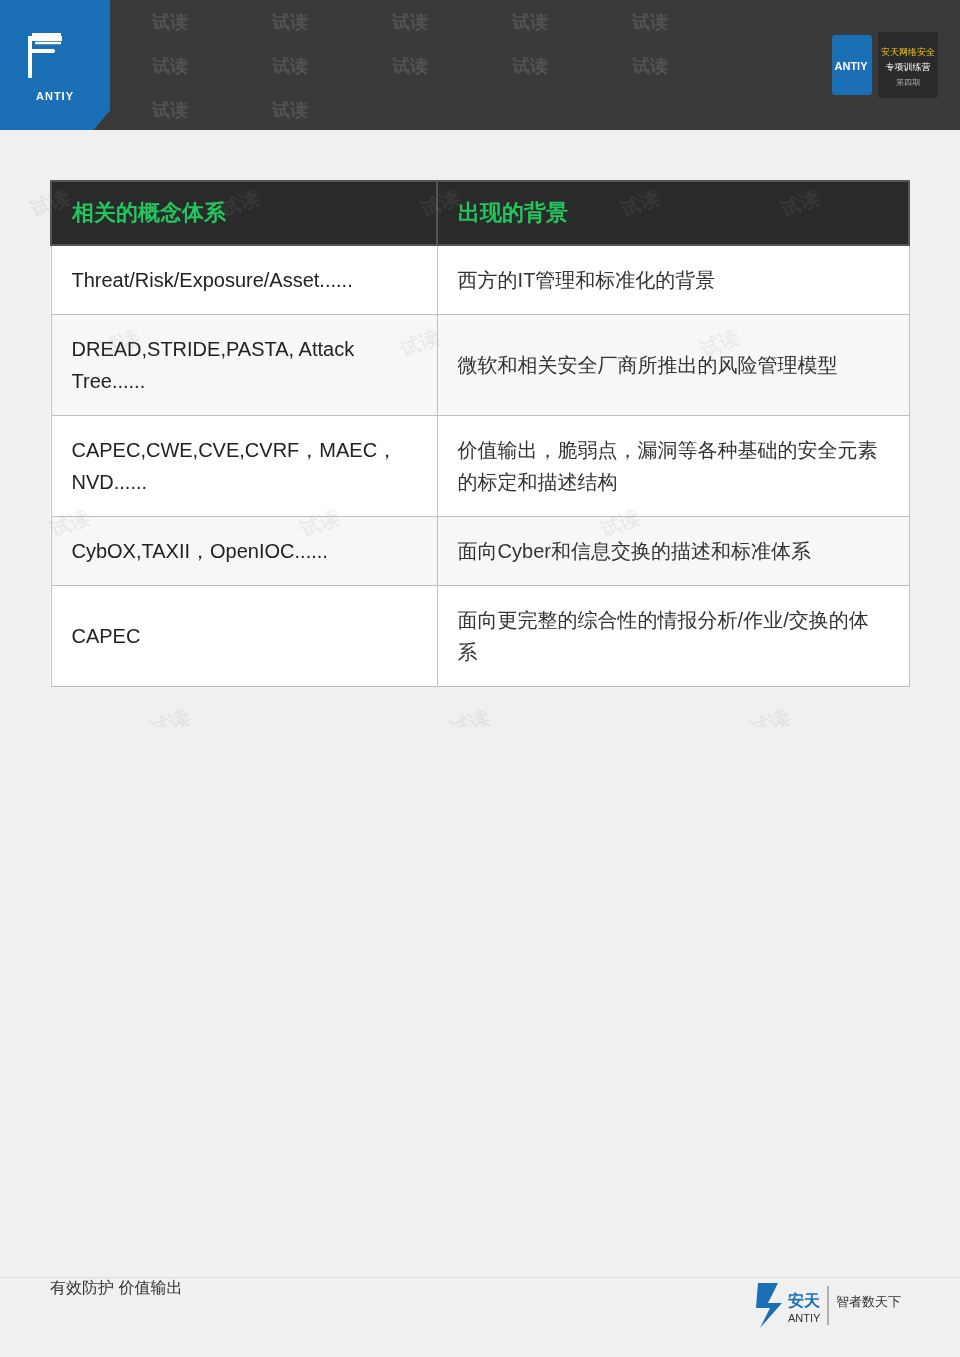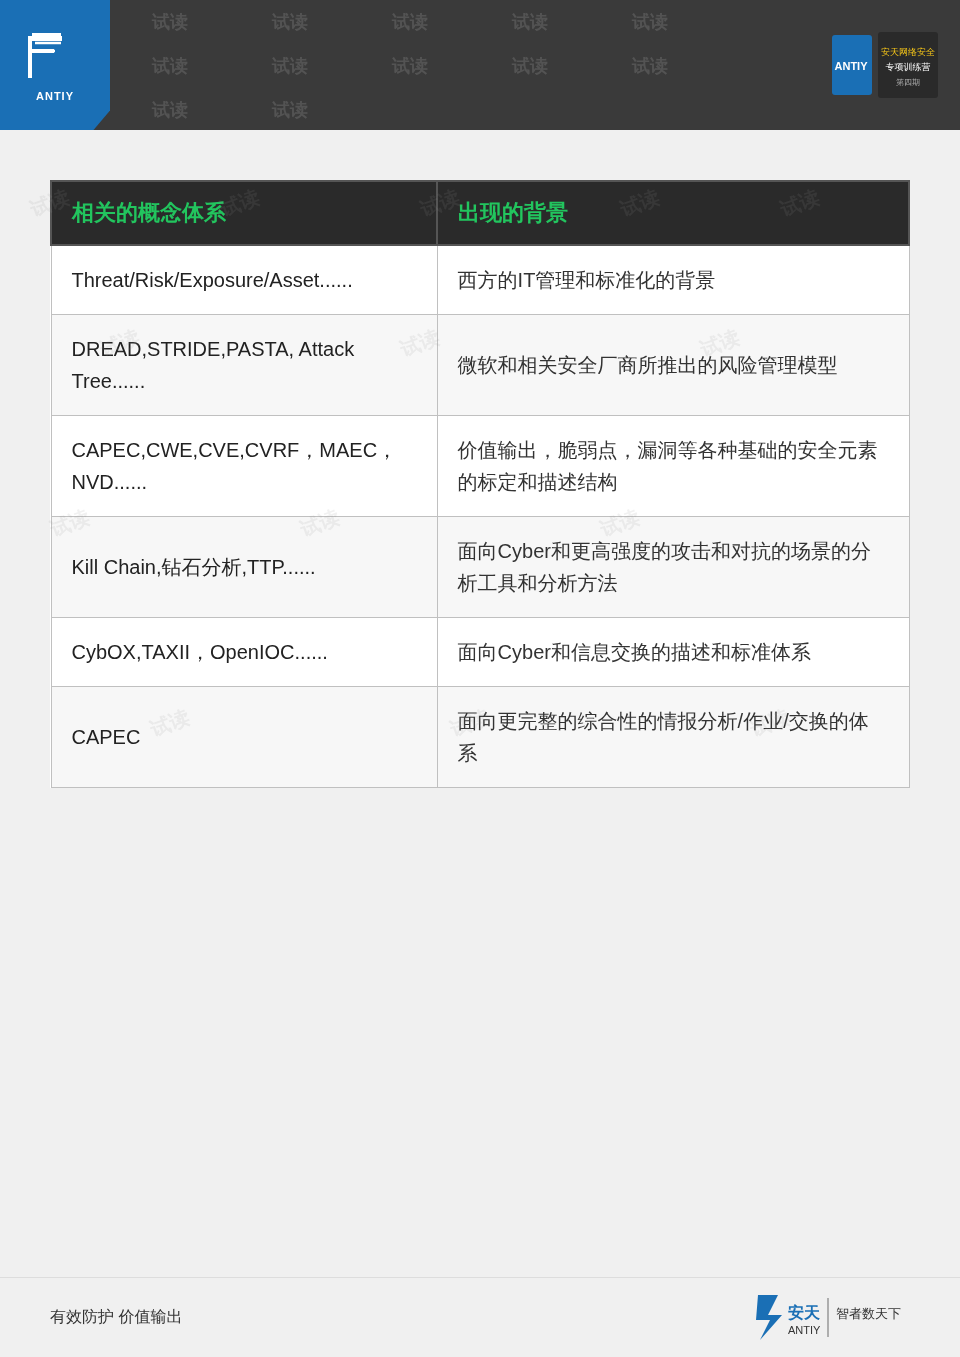--- a/index.html
+++ b/index.html
@@ -149,23 +149,23 @@
     }
 
     
     .footer {
       position: absolute;
       bottom: 0;
       width: 100%;
       height: 80px;
       background: #f0f0f0;
       display: flex;
-      align-items: center;
+      align-items: flex-start;
       justify-content: space-between;
-      padding: 16px 50px;
+      padding: 0 50px;
       border-top: 1px solid #ddd;
     }
 
     .footer-text {
       color: #333;
       font-size: 16px;
       font-weight: 500;
     }
 
     .footer-logo {
@@ -263,24 +263,20 @@
         </tr>
         <tr>
           <td class="col-left">DREAD,STRIDE,PASTA, Attack Tree......</td>
           <td class="col-right">微软和相关安全厂商所推出的风险管理模型</td>
         </tr>
         <tr>
           <td class="col-left">CAPEC,CWE,CVE,CVRF，MAEC，NVD......</td>
           <td class="col-right">价值输出，脆弱点，漏洞等各种基础的安全元素的标定和描述结构</td>
         </tr>
         <tr>
-          <td class="col-left">Kill Chain,钻石分析,TTP......</td>
-          <td class="col-right">面向Cyber和更高强度的攻击和对抗的场景的分析工具和分析方法</td>
-        </tr>
-        <tr>
           <td class="col-left">CybOX,TAXII，OpenIOC......</td>
           <td class="col-right">面向Cyber和信息交换的描述和标准体系</td>
         </tr>
         <tr>
           <td class="col-left">CAPEC</td>
           <td class="col-right">面向更完整的综合性的情报分析/作业/交换的体系</td>
         </tr>
       </tbody>
   </table>
 </div>

